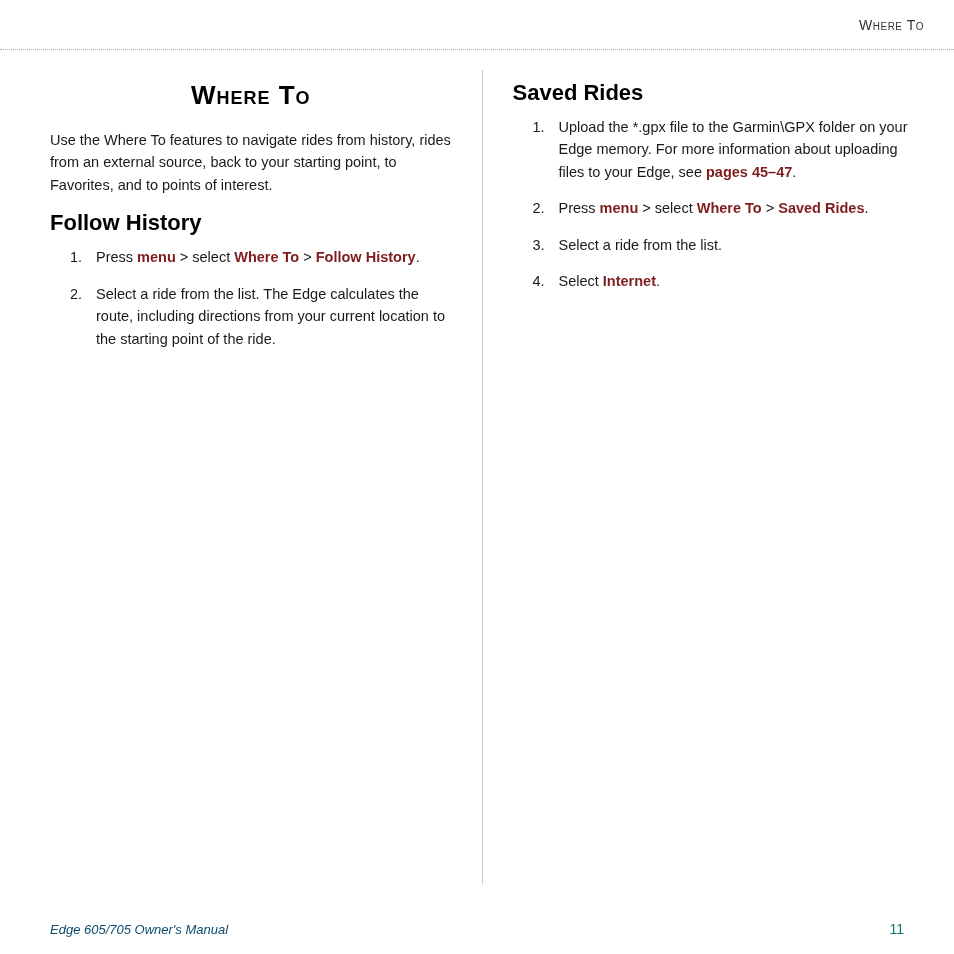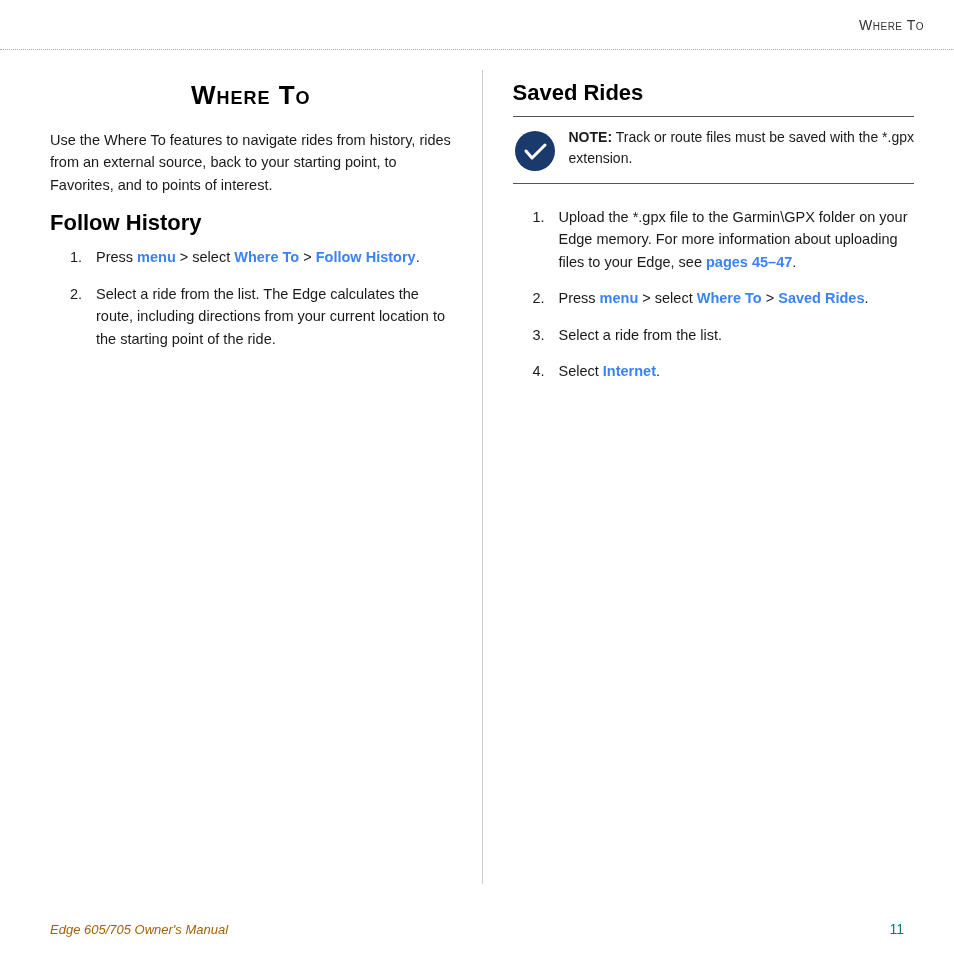--- a/index.html
+++ b/index.html
@@ -136,40 +136,40 @@
       min-width: 18px;
     }
 
     .list-content {
       flex: 1;
     }
 
     
     .bold-blue {
       font-weight: bold;
-      color: #3b82f6;
+      color: #7f1d1d;
     }
 
     
     .page-footer {
       position: absolute;
       bottom: 0;
       left: 0;
       right: 0;
       height: 50px;
       display: flex;
       align-items: center;
       justify-content: space-between;
       padding: 0 50px;
     }
 
     .footer-manual {
       font-style: italic;
       font-size: 13px;
-      color: #a16207;
+      color: #0c4a6e;
     }
 
     .footer-page {
       font-size: 14px;
       color: #0f766e;
     }
 
     
     .col-divider {
       width: 1px;
@@ -207,31 +207,20 @@
     </ol>
 
   </div>
 
   <div class="col-divider"></div>
 
   <div class="right-col">
 
     <h2 class="section-title">Saved Rides</h2>
 
-    <div class="note-box">
-      <div class="note-icon">
-        <svg width="44" height="44" viewBox="0 0 44 44">
-          <circle cx="22" cy="22" r="20" fill="#1a3a6b"></circle>
-          <polyline points="13,22 19,29 32,16" stroke="white" stroke-width="3" fill="none" stroke-linecap="round" stroke-linejoin="round"></polyline>
-        </svg>
-      </div>
-      <div class="note-text">
-        <strong>NOTE:</strong><span> Track or route files must be saved with the *.gpx extension.</span>
-      </div>
-    </div>
 
     <ol class="numbered-list">
       <li>
         <span class="list-num">1.</span>
         <span class="list-content">Upload the *.gpx file to the Garmin\GPX folder on your Edge memory. For more information about uploading files to your Edge, see <strong class="bold-blue">pages 45–47</strong>.</span>
       </li>
       <li>
         <span class="list-num">2.</span>
         <span class="list-content">Press <strong class="bold-blue">menu</strong> &gt; select <strong class="bold-blue">Where To</strong> &gt; <strong class="bold-blue">Saved Rides</strong>.</span>
       </li>

